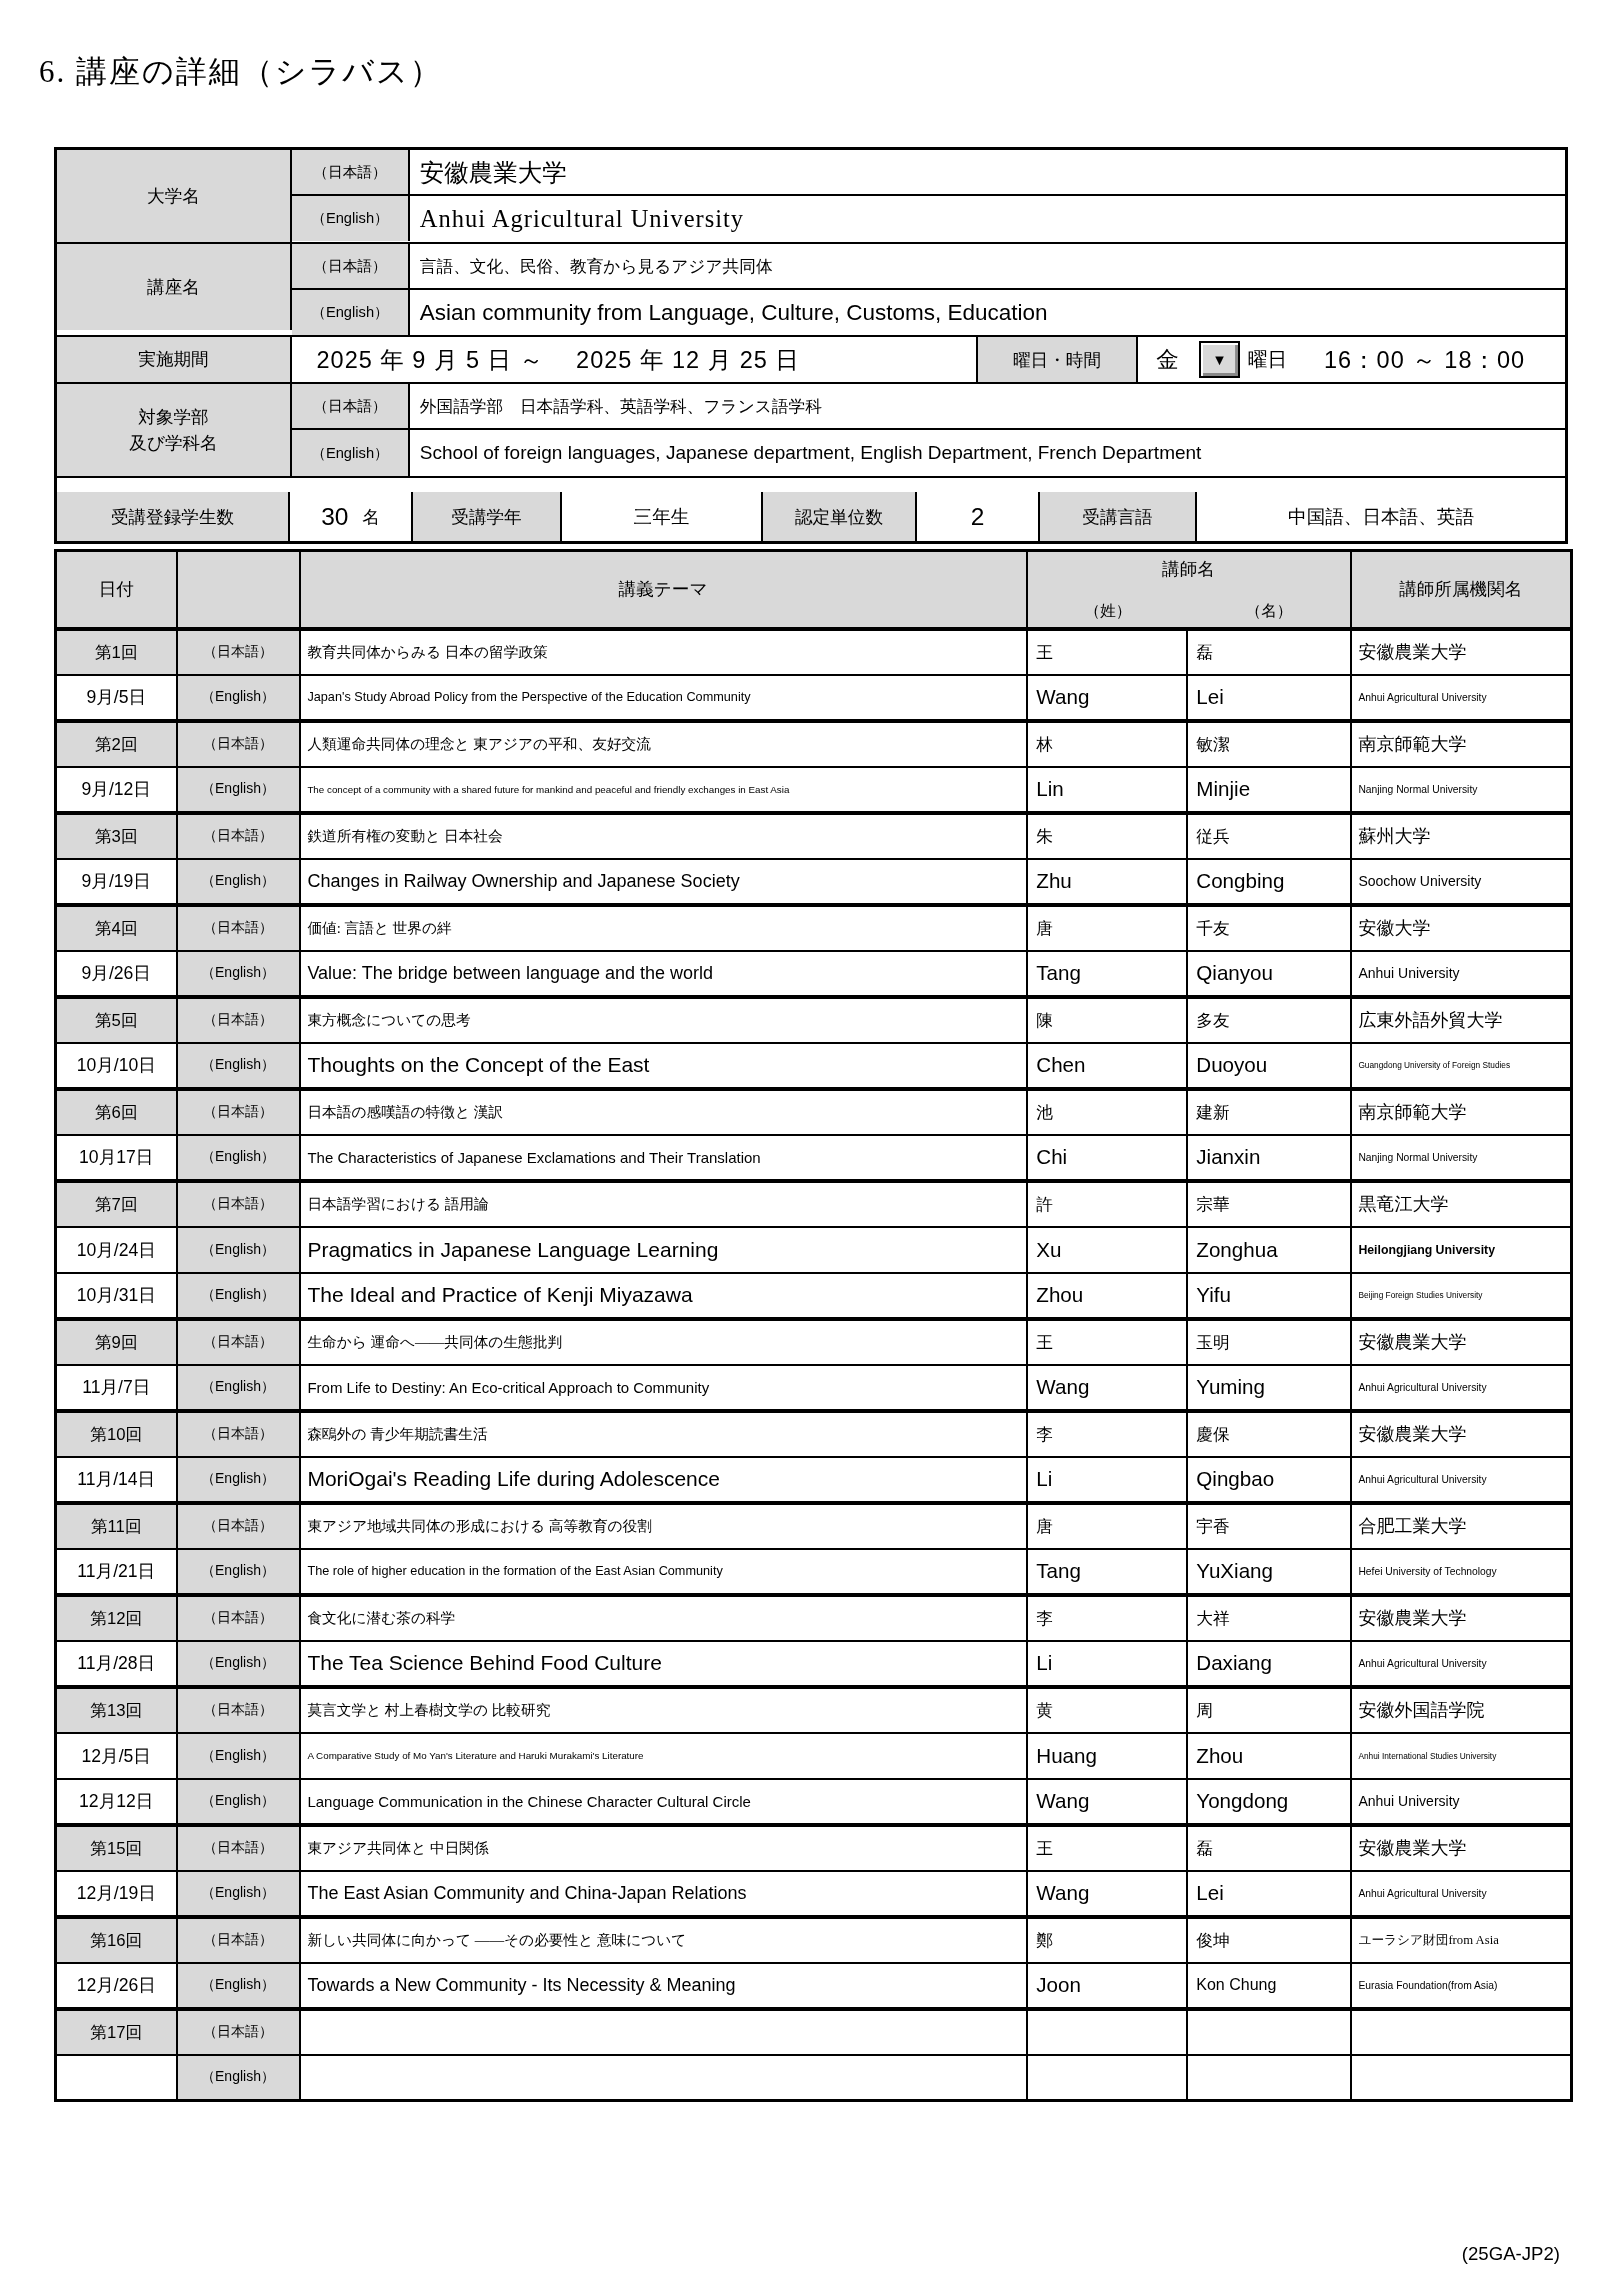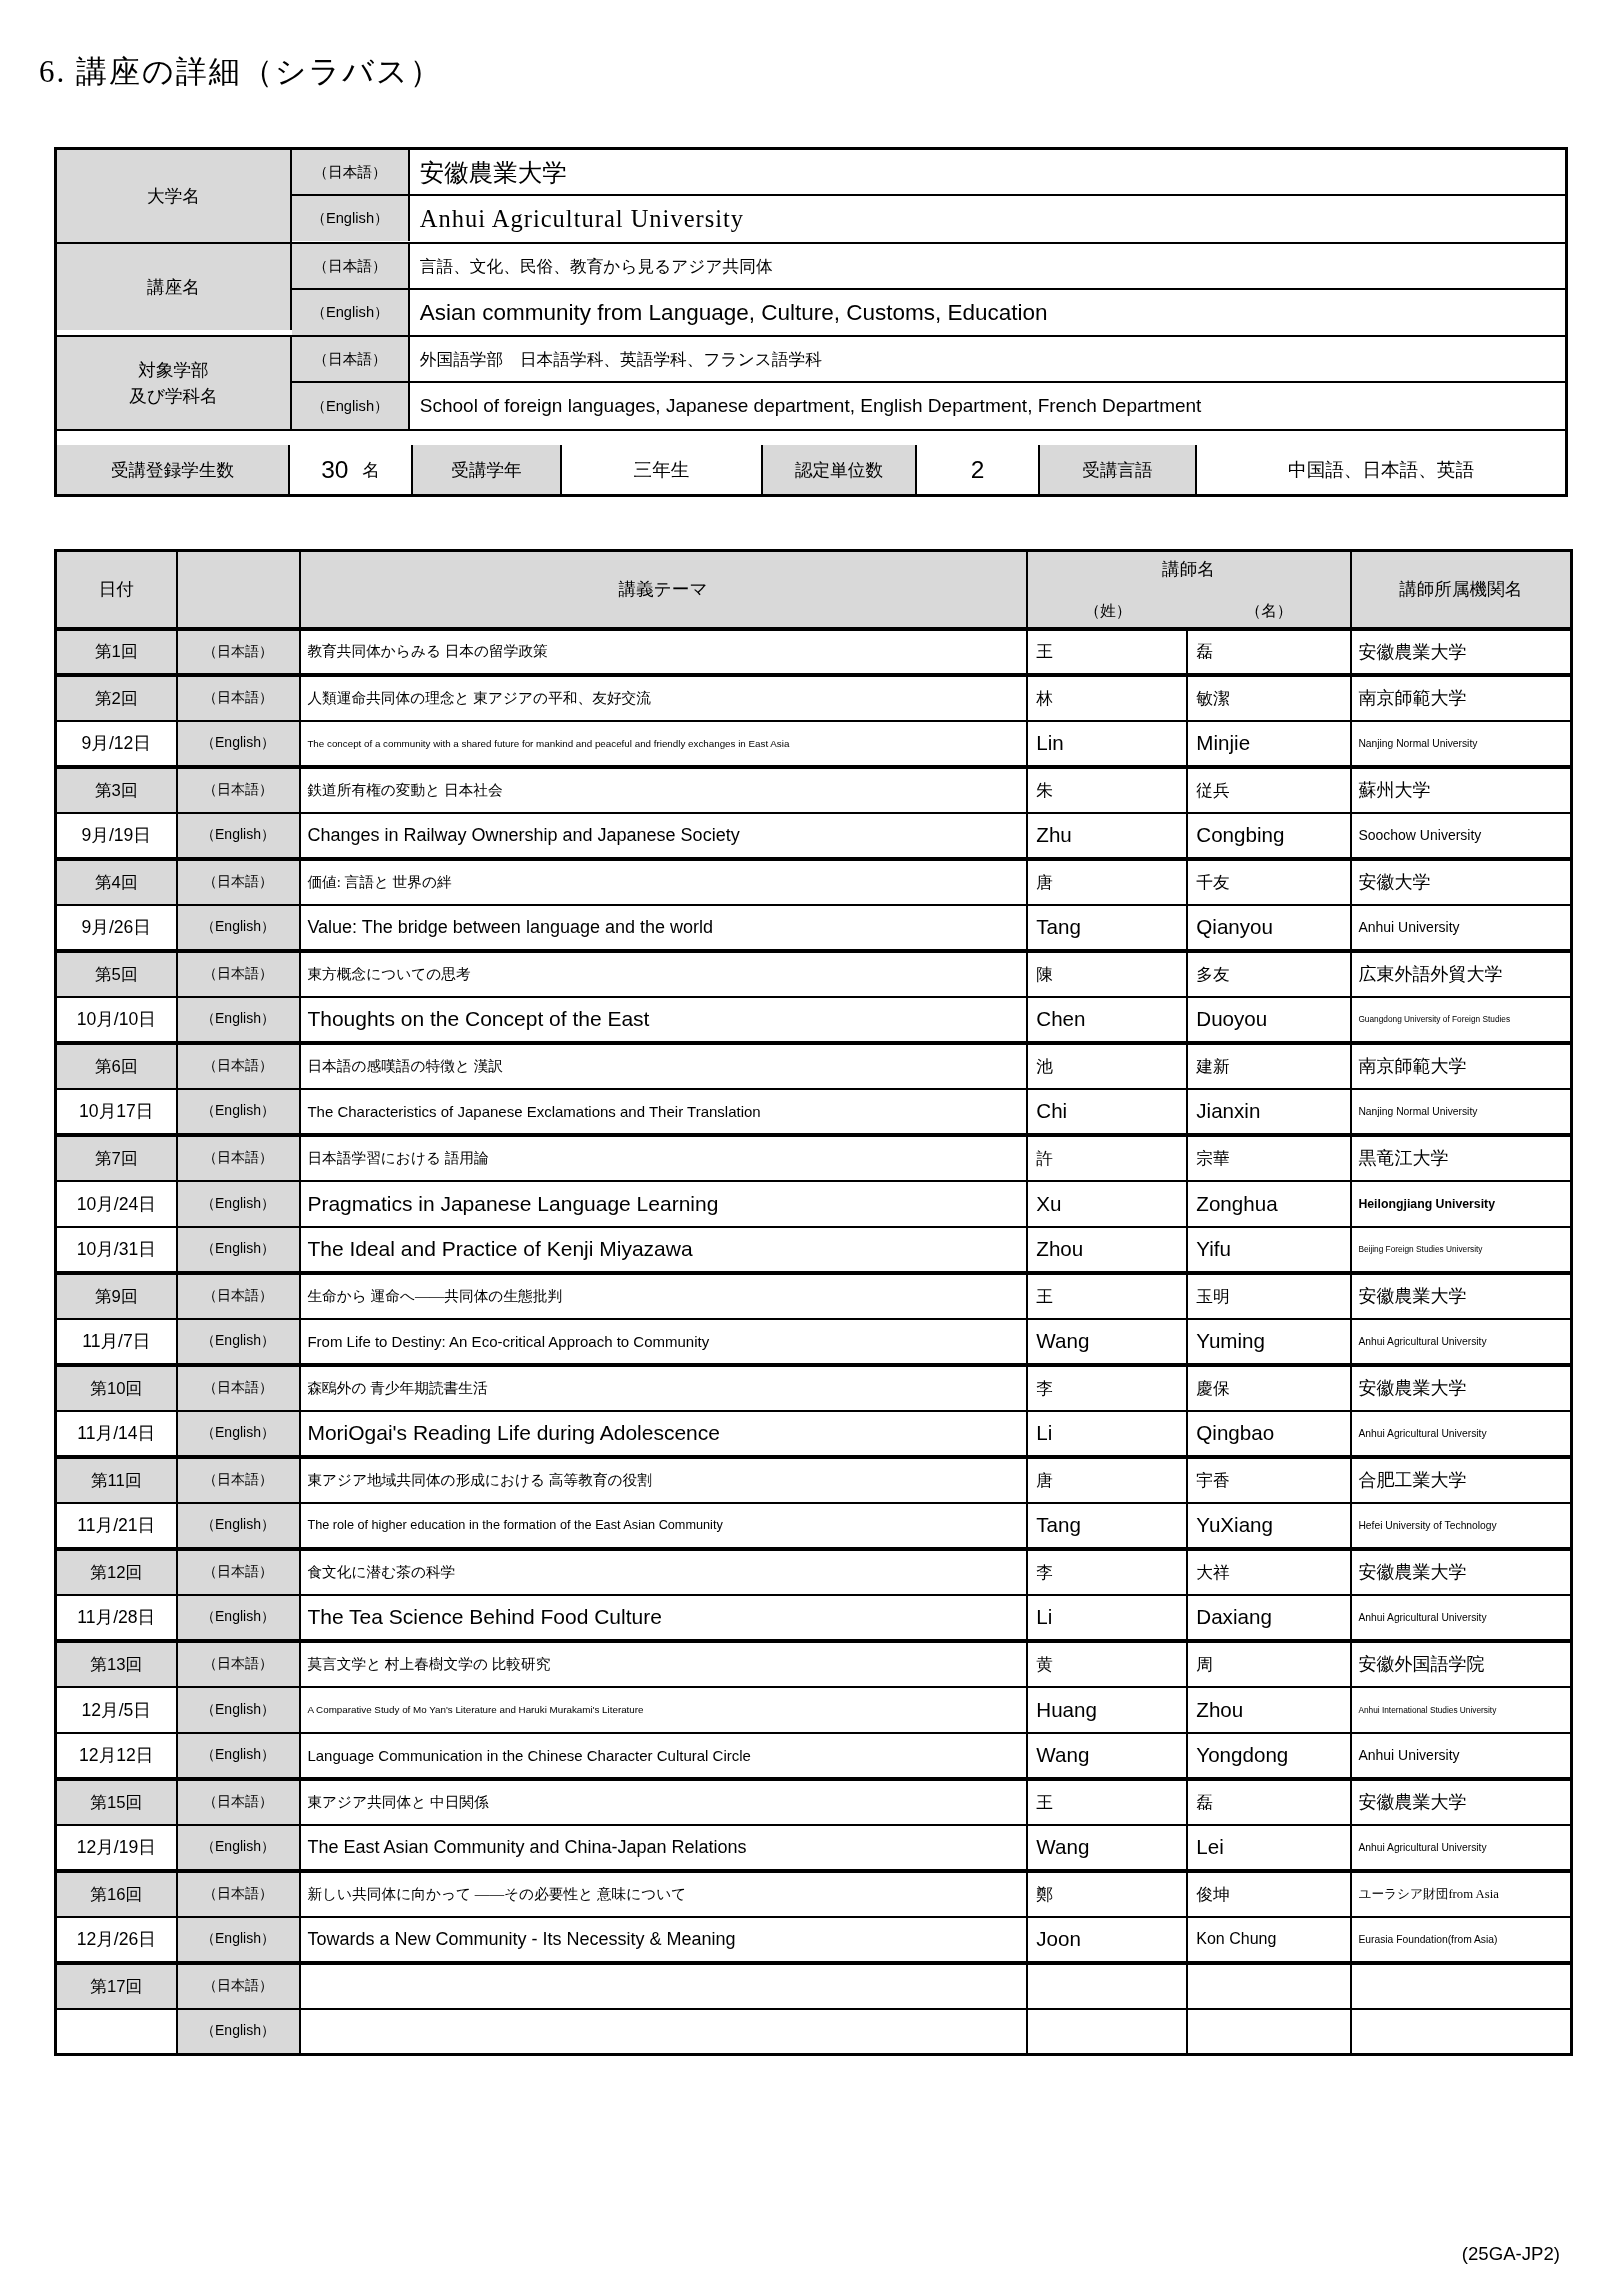--- a/index.html
+++ b/index.html
@@ -142,20 +142,35 @@
           <div class="tag-cell">（日本語）</div>
           <div class="val-cell val-course-jp">言語、文化、民俗、教育から見るアジア共同体</div>
         </div>
         <div class="sub-row h46">
           <div class="tag-cell">（English）</div>
           <div class="val-cell val-course-en">Asian community from Language, Culture, Customs, Education</div>
         </div>
       </div>
     </div>
 
+    <div class="section">
+      <div class="sec-label" style="height:45px; width:235px">実施期間</div>
+      <div class="period-row" style="flex:1">
+        <div class="period-value">2025 年 9 月 5 日 ～　 2025 年 12 月 25 日</div>
+        <div class="daytime-label">曜日・時間</div>
+        <div class="daytime-value">
+          <div class="day-box">金</div>
+          <div class="dd-btn">
+              <span>▼</span>
+            </div>
+          <div class="day-suffix">曜日</div>
+          <div class="time-text">16：00 ～ 18：00</div>
+        </div>
+      </div>
+    </div>
 
     <div class="section">
       <div class="sec-label" style="height:92px">
         <span>対象学部</span>
         <span>及び学科名</span>
       </div>
       <div class="sec-rows">
         <div class="sub-row h47">
           <div class="tag-cell">（日本語）</div>
           <div class="val-cell val-faculty-jp">外国語学部　日本語学科、英語学科、フランス語学科</div>
@@ -211,20 +226,28 @@
     </thead>
     <tbody>
         <tr>
           <td class="c-no">第1回</td>
           <td class="c-tag">（日本語）</td>
           <td class="c-theme-jp">教育共同体からみる 日本の留学政策</td>
           <td class="c-name-jp">王</td>
           <td class="c-name-jp">磊</td>
           <td class="c-inst-jp">安徽農業大学</td>
         </tr>
+        <tr>
+          <td class="c-date">9月/5日</td>
+          <td class="c-tag">（English）</td>
+          <td class="c-theme-en sz-sm">Japan's Study Abroad Policy from the Perspective of the Education Community</td>
+          <td class="c-name-en">Wang</td>
+          <td class="c-name-en">Lei</td>
+          <td class="c-inst-en isz-xs">Anhui Agricultural University</td>
+        </tr>
         <tr class="pair-start">
           <td class="c-no">第2回</td>
           <td class="c-tag">（日本語）</td>
           <td class="c-theme-jp">人類運命共同体の理念と 東アジアの平和、友好交流</td>
           <td class="c-name-jp">林</td>
           <td class="c-name-jp">敏潔</td>
           <td class="c-inst-jp">南京師範大学</td>
         </tr>
         <tr>
           <td class="c-date">9月/12日</td>

